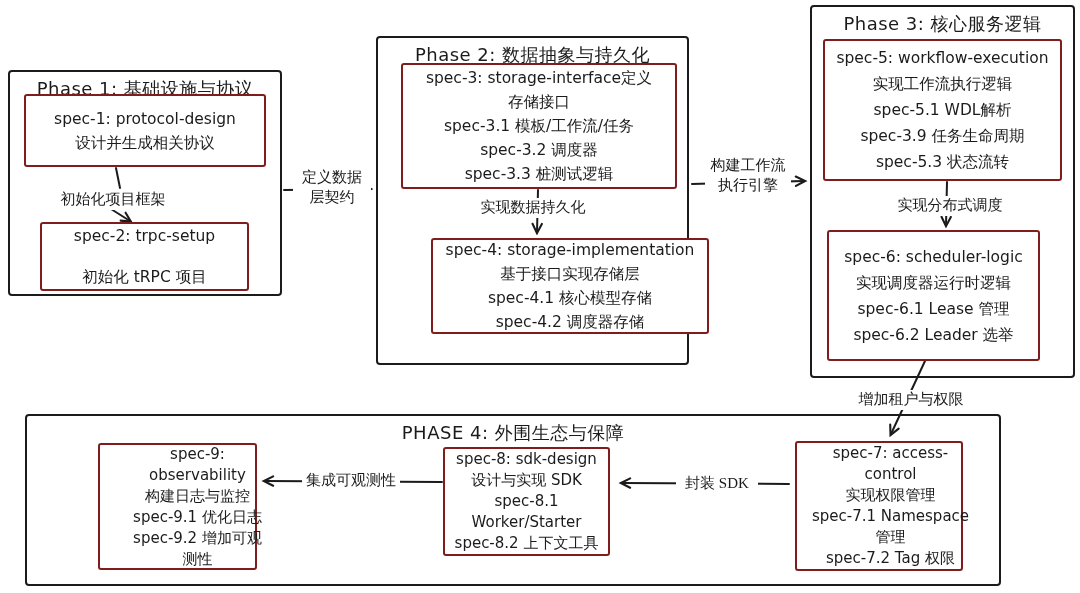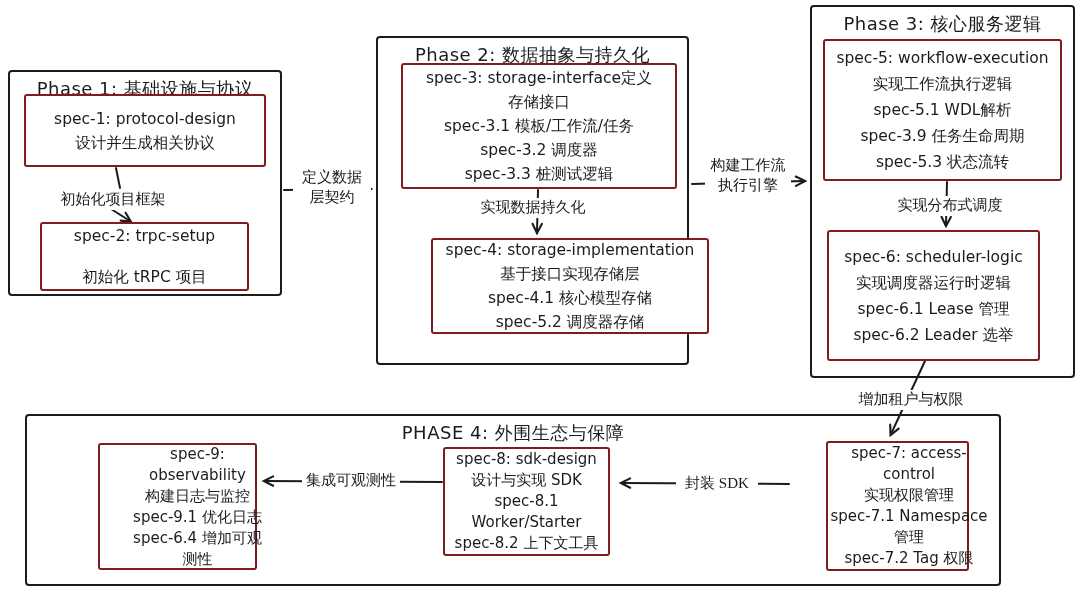--- a/index.html
+++ b/index.html
@@ -112,21 +112,21 @@
     <div class="spec-line">spec-3: storage-interface定义</div>
     <div class="spec-line">存储接口</div>
     <div class="spec-line">spec-3.1 模板/工作流/任务</div>
     <div class="spec-line">spec-3.2 调度器</div>
     <div class="spec-line">spec-3.3 桩测试逻辑</div>
   </div>
   <div class="spec-box" style="left:399px; top:238px; width:278px; height:96px;margin-left:32px;">
     <div class="spec-line">spec-4: storage-implementation</div>
     <div class="spec-line">基于接口实现存储层</div>
     <div class="spec-line">spec-4.1 核心模型存储</div>
-    <div class="spec-line">spec-5.2 调度器存储</div>
+    <div class="spec-line">spec-4.2 调度器存储</div>
   </div>
 
   <div class="phase-box" style="left:810px; top:5px; width:265px; height:373px;">
     <div class="phase-title">Phase 3: 核心服务逻辑</div>
   </div>
   <div class="spec-box" style="left:823px; top:39px; width:239px; height:142px; line-height:26px;">
     <div class="spec-line">spec-5: workflow-execution</div>
     <div class="spec-line">实现工作流执行逻辑</div>
     <div class="spec-line">spec-5.1 WDL解析</div>
     <div class="spec-line">spec-3.9 任务生命周期</div>
@@ -140,31 +140,31 @@
   </div>
 
   <div class="phase-box" style="left:25px; top:414px; width:976px; height:172px;">
     <div class="phase-title">PHASE 4: 外围生态与保障</div>
   </div>
   <div class="spec-box tight" style="left:98px; top:443px; width:159px; height:127px;padding-left:40px;">
     <div class="spec-line">spec-9:</div>
     <div class="spec-line">observability</div>
     <div class="spec-line">构建日志与监控</div>
     <div class="spec-line">spec-9.1 优化日志</div>
-    <div class="spec-line">spec-6.4 增加可观</div>
+    <div class="spec-line">spec-9.2 增加可观</div>
     <div class="spec-line">测性</div>
   </div>
   <div class="spec-box tight" style="left:443px; top:447px; width:167px; height:109px;">
     <div class="spec-line">spec-8: sdk-design</div>
     <div class="spec-line">设计与实现 SDK</div>
     <div class="spec-line">spec-8.1</div>
     <div class="spec-line">Worker/Starter</div>
     <div class="spec-line">spec-8.2 上下文工具</div>
   </div>
-  <div class="spec-box tight" style="left:826px; top:441px; width:143px; height:130px;padding-left:23px;">
+  <div class="spec-box tight" style="left:795px; top:441px; width:168px; height:130px;padding-left:23px;">
     <div class="spec-line">spec-7: access-</div>
     <div class="spec-line">control</div>
     <div class="spec-line">实现权限管理</div>
     <div class="spec-line">spec-7.1 Namespace</div>
     <div class="spec-line">管理</div>
     <div class="spec-line">spec-7.2 Tag 权限</div>
   </div>
 
   <div class="edge-label" style="left:55px; top:190px; width:116px;">初始化项目框架</div>
 

